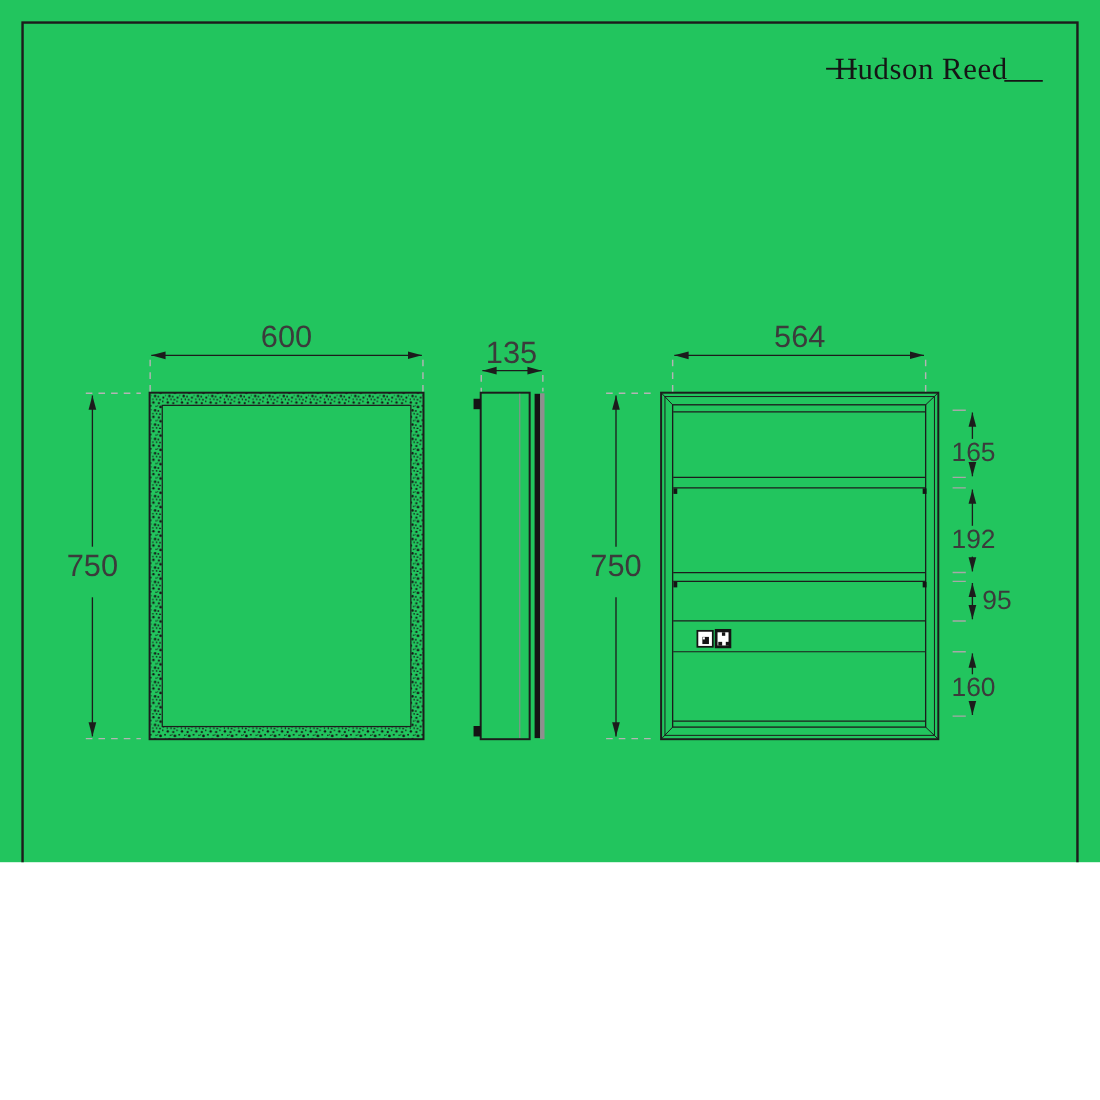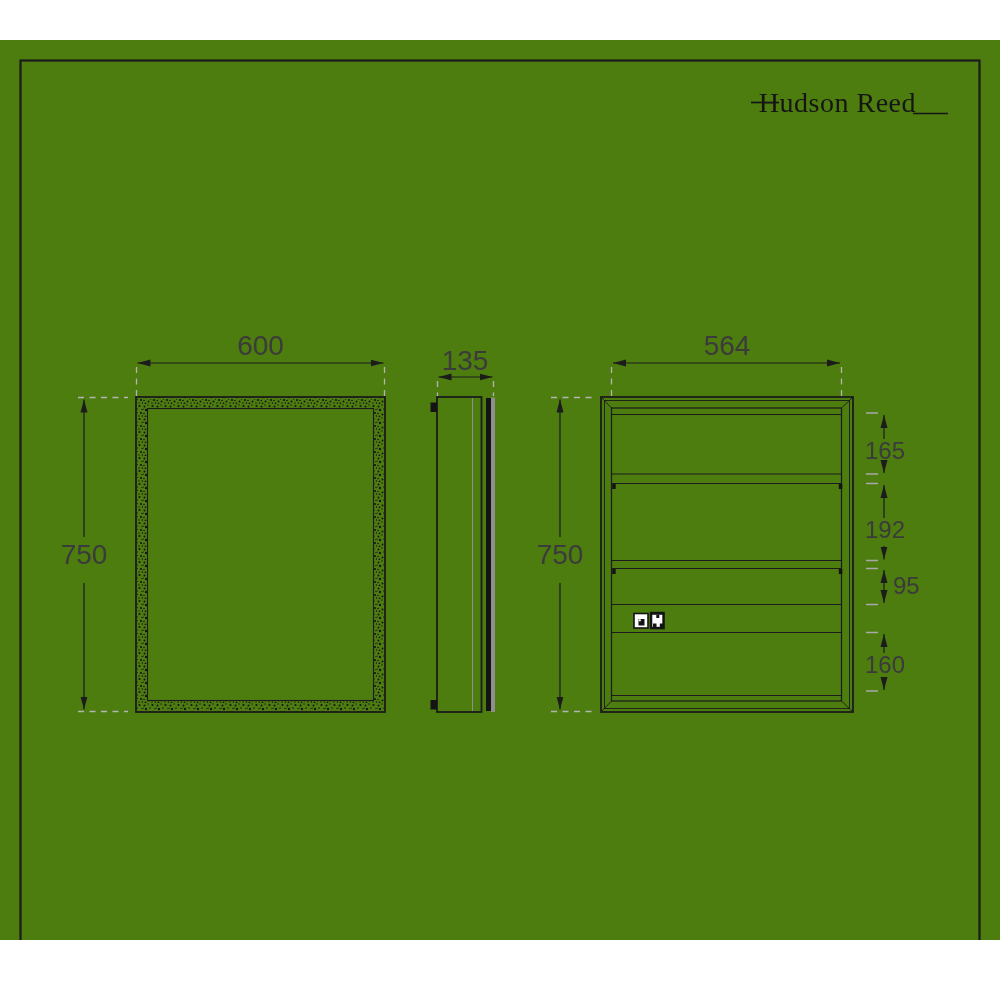--- a/index.html
+++ b/index.html
@@ -1,23 +1,22 @@
 <!DOCTYPE html>
 <html><head>
 <meta charset="utf-8">
 <style>
   html, body { margin: 0; padding: 0; background: #ffffff; }
   .canvas {
     position: relative;
     width: 1000px;
-    height: 900px;
-    background: #4d7c0f;
+    height: 784px;
+    background: #22c55e;
     font-family: "Liberation Sans", sans-serif;
     overflow: hidden;
-    margin-top: 40px;
   }
   svg { display: block; }
   .dim-label {
     font-family: "Liberation Sans", sans-serif;
     font-size: 28px;
     fill: #3b3b3b;
   }
   .dim-label-sm {
     font-family: "Liberation Sans", sans-serif;
     font-size: 24px;

